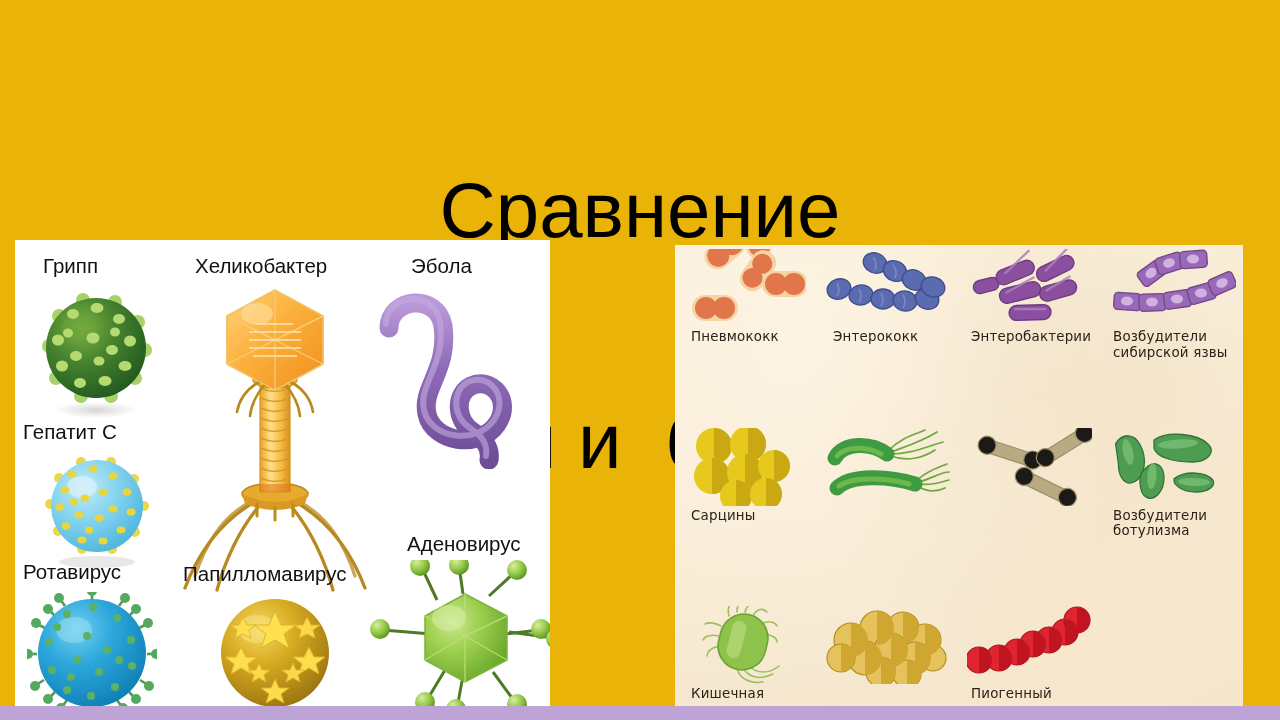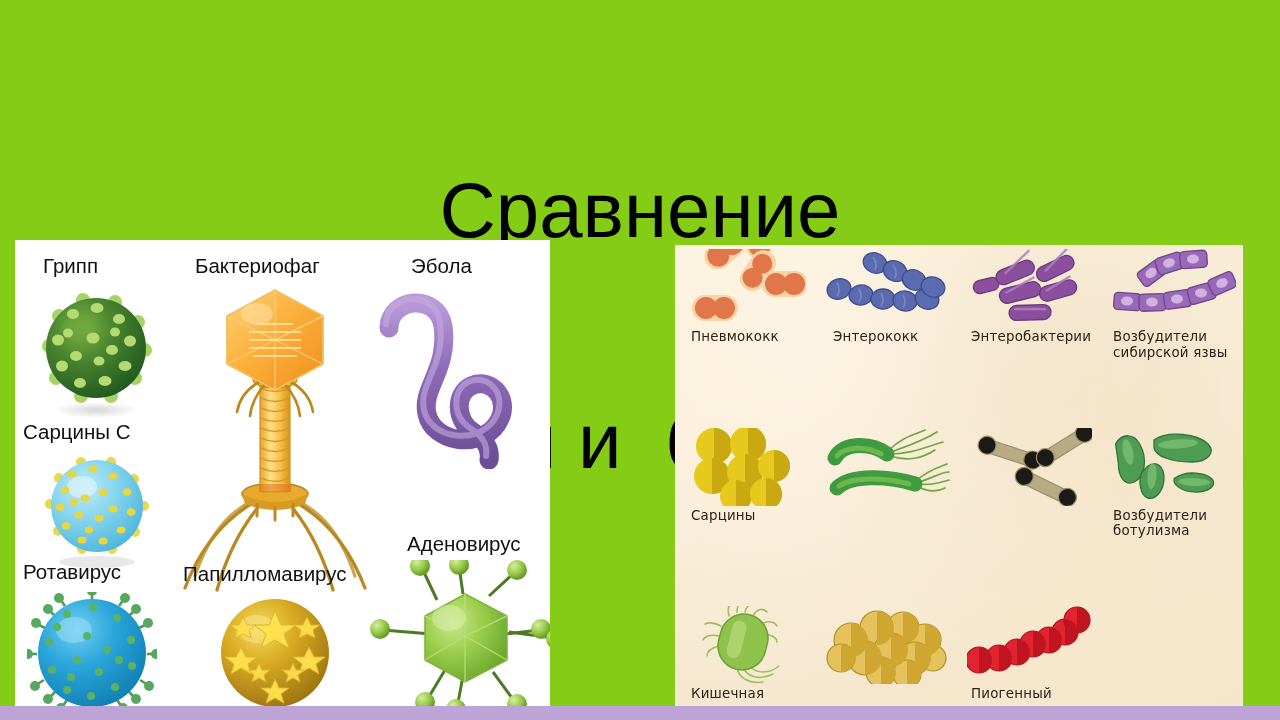--- a/index.html
+++ b/index.html
@@ -2,21 +2,21 @@
 <html><head>
 <meta charset="utf-8">
 <style>
   html,body{margin:0;padding:0;}
   body{
     width:1280px;height:720px;overflow:hidden;
     background:#c7b0dd;
     font-family:"Liberation Sans","DejaVu Sans",sans-serif;
     position:relative;
   }
-  #slide{position:absolute;inset:0;background:#84cc16;}
+  #slide{position:absolute;inset:0;background:#eab308;}
 
   
   #title-block{
     position:absolute;left:0;top:22px;width:1280px;
     text-align:center;color:#000;
     font-size:78px;line-height:0.97;font-weight:400;
     letter-spacing:0px;
     white-space:pre;
   }
   #title-line1{display:block;}
@@ -124,21 +124,21 @@
             <ellipse cx="58" cy="50" rx="6.5" ry="5.5"></ellipse>
           <ellipse cx="77" cy="62" rx="6" ry="5"></ellipse>
             <ellipse cx="41" cy="68" rx="6" ry="5"></ellipse>
           <ellipse cx="64" cy="73" rx="5.5" ry="4.5"></ellipse>
             <ellipse cx="33" cy="45" rx="5" ry="4.5"></ellipse>
           <ellipse cx="80" cy="44" rx="5" ry="4.5"></ellipse>
         </g>
       </svg>
     </div>
 
-    <div class="vlabel" style="left:8px;top:180px;">Сарцины С</div>
+    <div class="vlabel" style="left:8px;top:180px;">Гепатит С</div>
     <div class="vfig" style="left:26px;top:212px;">
       <svg width="112" height="116" viewBox="0 0 112 116">
         <defs>
           <radialGradient id="gHep" cx="36%" cy="30%" r="74%">
             <stop offset="0%" stop-color="#bfeaf7"></stop>
               <stop offset="48%" stop-color="#86d4ee"></stop>
               <stop offset="100%" stop-color="#4fb6dd"></stop>
           </radialGradient>
         </defs>
         <ellipse cx="56" cy="110" rx="38" ry="6" fill="rgba(130,130,130,.18)"></ellipse>
@@ -242,21 +242,21 @@
           <circle cx="60" cy="44" r="4"></circle>
             <circle cx="80" cy="58" r="4"></circle>
             <circle cx="50" cy="68" r="4"></circle>
           <circle cx="72" cy="80" r="4"></circle>
             <circle cx="44" cy="85" r="4"></circle>
             <circle cx="92" cy="68" r="4"></circle>
         </g>
       </svg>
     </div>
 
-    <div class="vlabel" style="left:180px;top:14px;">Бактериофаг</div>
+    <div class="vlabel" style="left:180px;top:14px;">Хеликобактер</div>
     <div class="vfig" style="left:150px;top:48px;">
       <svg width="220" height="310" viewBox="0 0 220 310">
         <defs>
           <linearGradient id="gHead" x1="0" y1="0" x2="1" y2="1">
             <stop offset="0%" stop-color="#ffd27a"></stop>
               <stop offset="45%" stop-color="#fcb03c"></stop>
               <stop offset="100%" stop-color="#ef8f1c"></stop>
           </linearGradient>
           <linearGradient id="gTail" x1="0" y1="0" x2="1" y2="0">
             <stop offset="0%" stop-color="#e9a32a"></stop>

